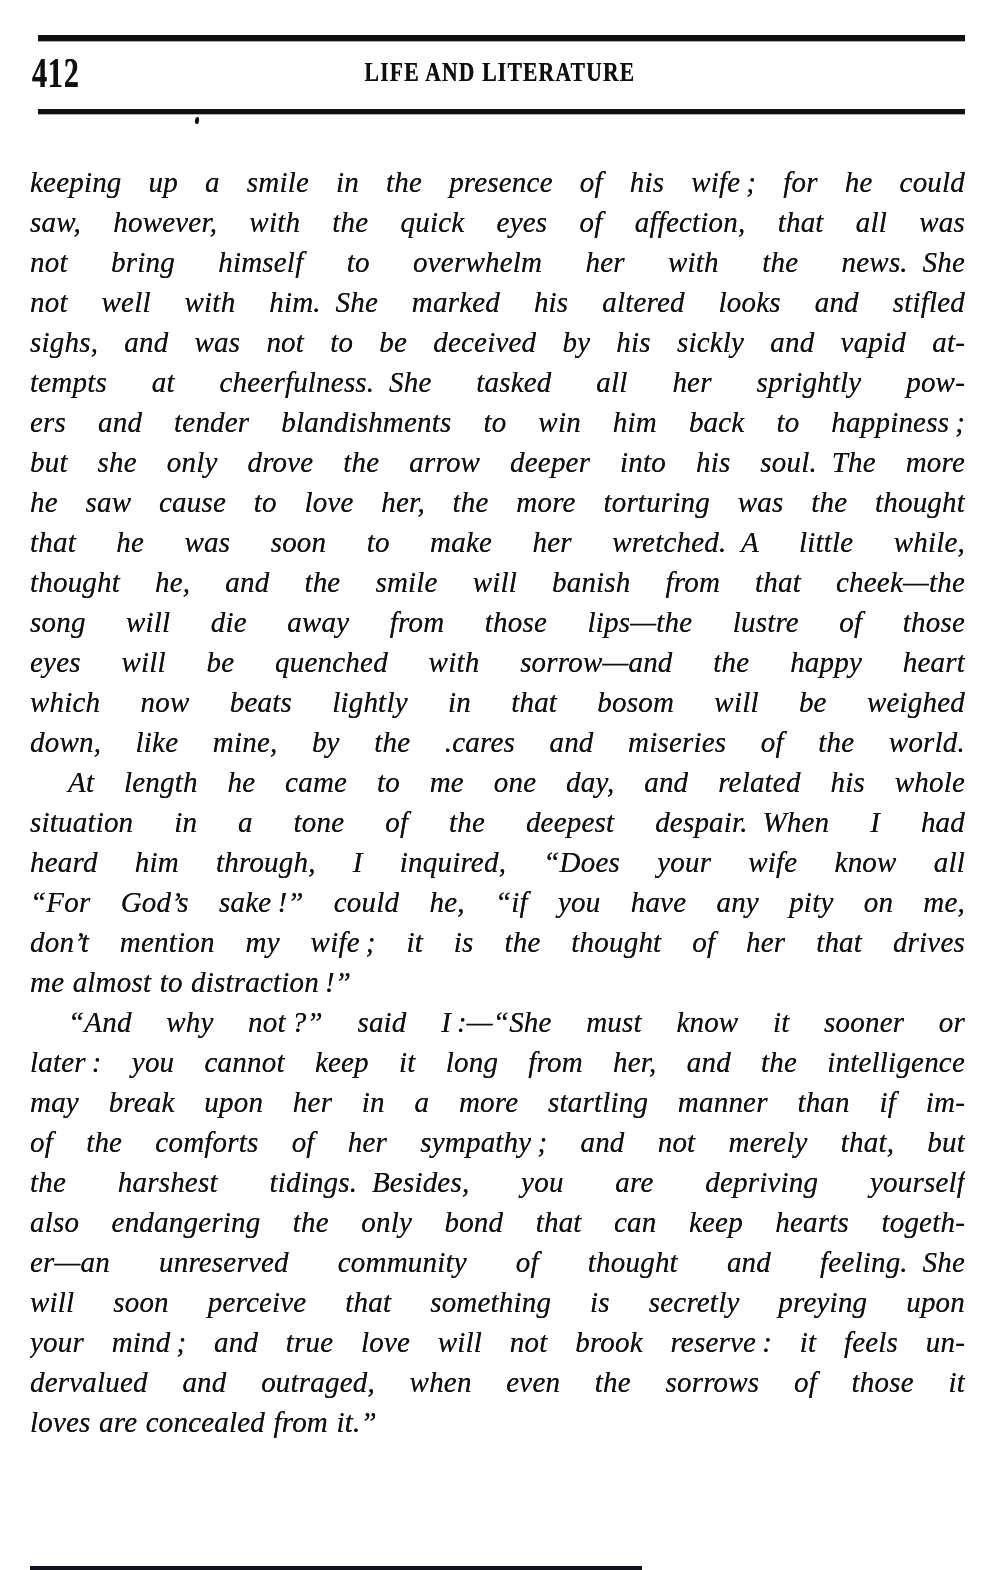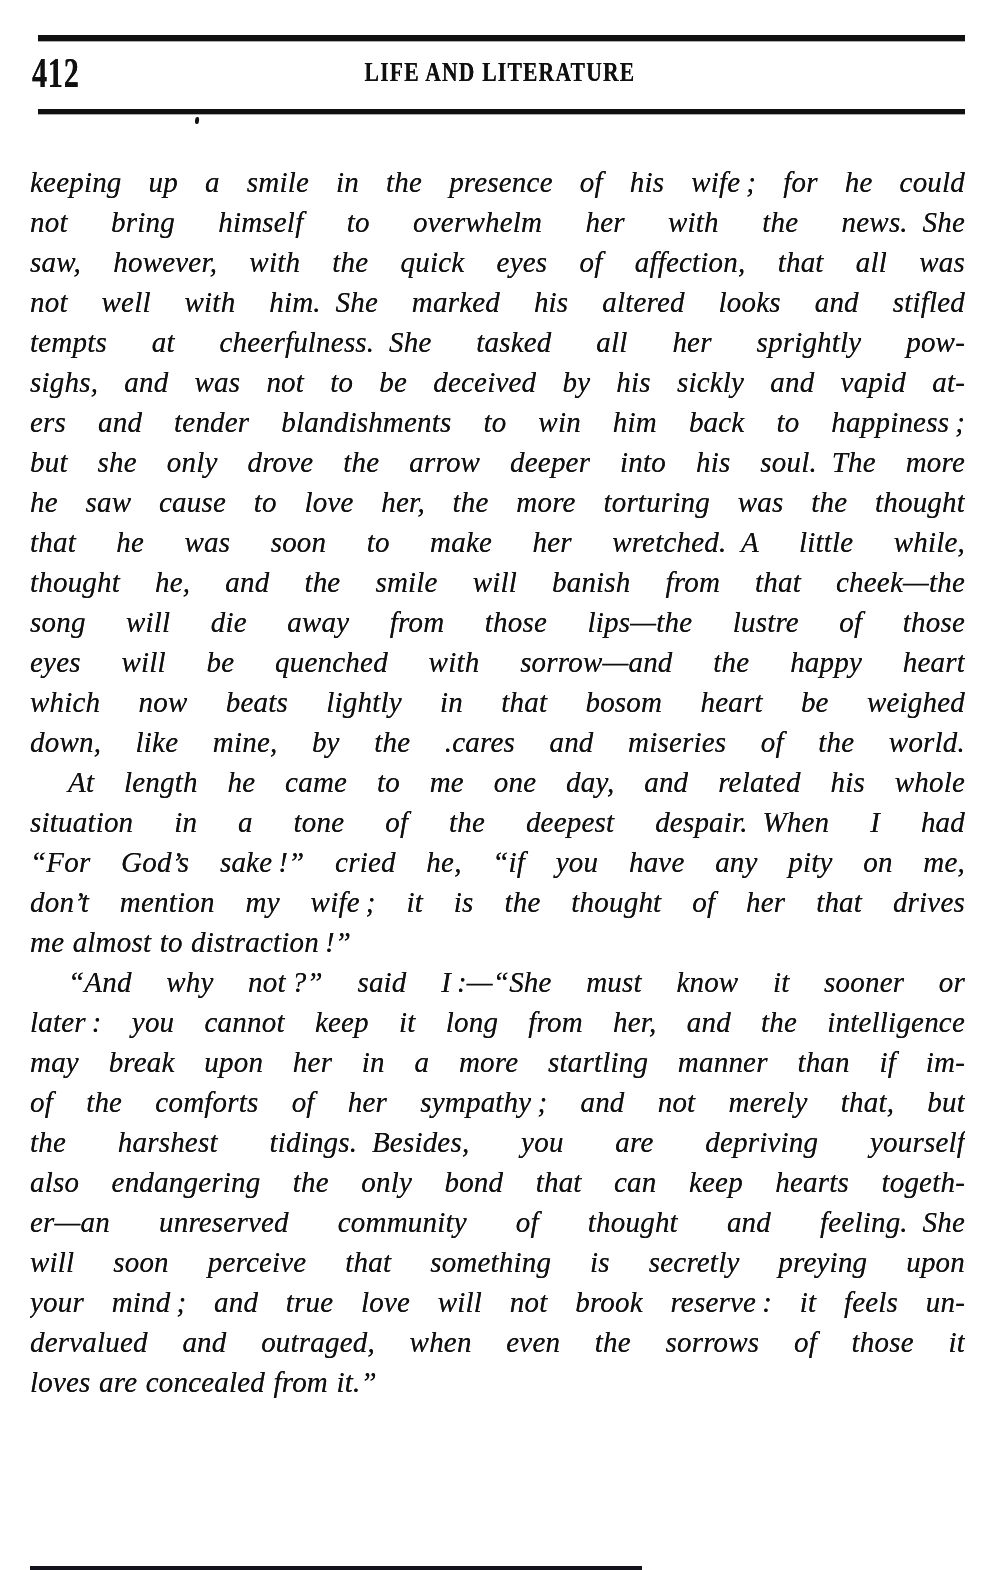--- a/index.html
+++ b/index.html
@@ -101,39 +101,40 @@
 
 <div class="page">
   <div class="rule rule-top"></div>
   <div class="page-number">412</div>
   <div class="running-title">LIFE AND LITERATURE</div>
   <div class="rule rule-bottom"></div>
   <div class="ink-speck"></div>
   <div class="page-body">
       <div class="para">
         <div class="line">keeping up a smile in the presence of his wife ; for he could</div>
+        <div class="line">saw, however, with the quick eyes of affection, that all was</div>
         <div class="line">not bring himself to overwhelm her with the news. She</div>
-        <div class="line">saw, however, with the quick eyes of affection, that all was</div>
         <div class="line">not well with him. She marked his altered looks and stifled</div>
+        <div class="line">sighs, and was not to be deceived by his sickly and vapid at-</div>
         <div class="line">tempts at cheerfulness. She tasked all her sprightly pow-</div>
-        <div class="line">sighs, and was not to be deceived by his sickly and vapid at-</div>
         <div class="line">ers and tender blandishments to win him back to happiness ;</div>
         <div class="line">but she only drove the arrow deeper into his soul. The more</div>
         <div class="line">he saw cause to love her, the more torturing was the thought</div>
         <div class="line">that he was soon to make her wretched. A little while,</div>
         <div class="line">thought he, and the smile will banish from that cheek—the</div>
         <div class="line">song will die away from those lips—the lustre of those</div>
         <div class="line">eyes will be quenched with sorrow—and the happy heart</div>
-        <div class="line">which now beats lightly in that bosom heart be weighed</div>
+        <div class="line">which now beats lightly in that bosom will be weighed</div>
         <div class="line">down, like mine, by the .cares and miseries of the world.</div>
       </div>
       <div class="para">
         <div class="line indent">At length he came to me one day, and related his whole</div>
         <div class="line">situation in a tone of the deepest despair. When I had</div>
-        <div class="line">“For God’s sake !” cried he, “if you have any pity on me,</div>
+        <div class="line">heard him through, I inquired, “Does your wife know all</div>
+        <div class="line">“For God’s sake !” could he, “if you have any pity on me,</div>
         <div class="line">don’t mention my wife ; it is the thought of her that drives</div>
         <div class="line para-end">me almost to distraction !”</div>
       </div>
       <div class="para">
         <div class="line indent">“And why not ?” said I :—“She must know it sooner or</div>
         <div class="line">later : you cannot keep it long from her, and the intelligence</div>
         <div class="line">may break upon her in a more startling manner than if im-</div>
         <div class="line">of the comforts of her sympathy ; and not merely that, but</div>
         <div class="line">the harshest tidings. Besides, you are depriving yourself</div>
         <div class="line">also endangering the only bond that can keep hearts togeth-</div>

